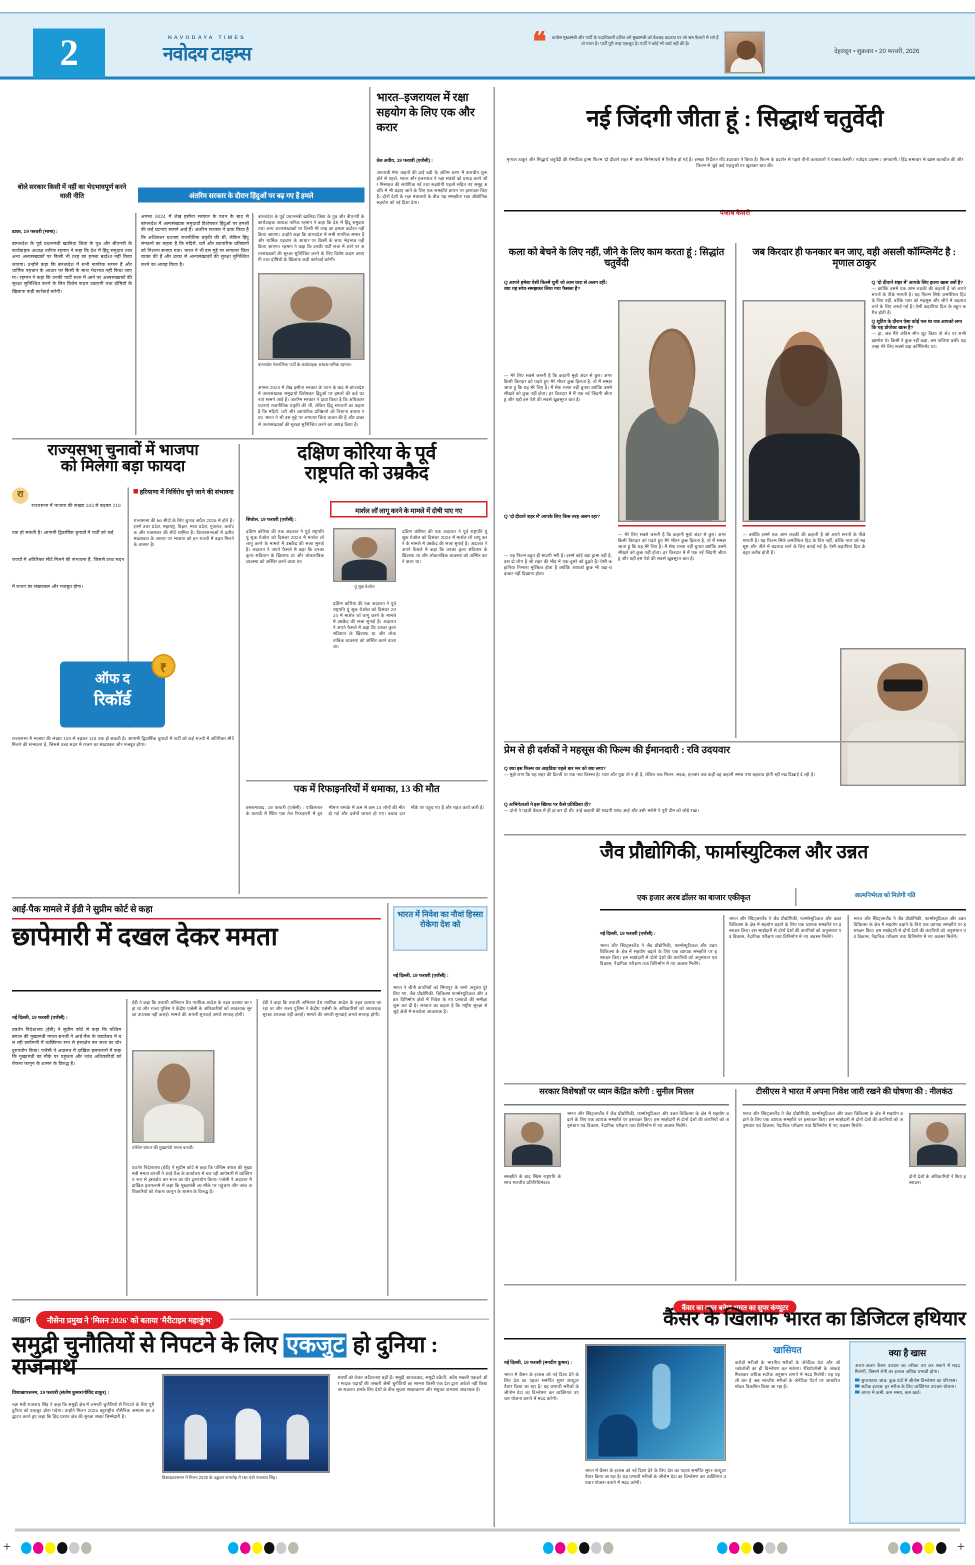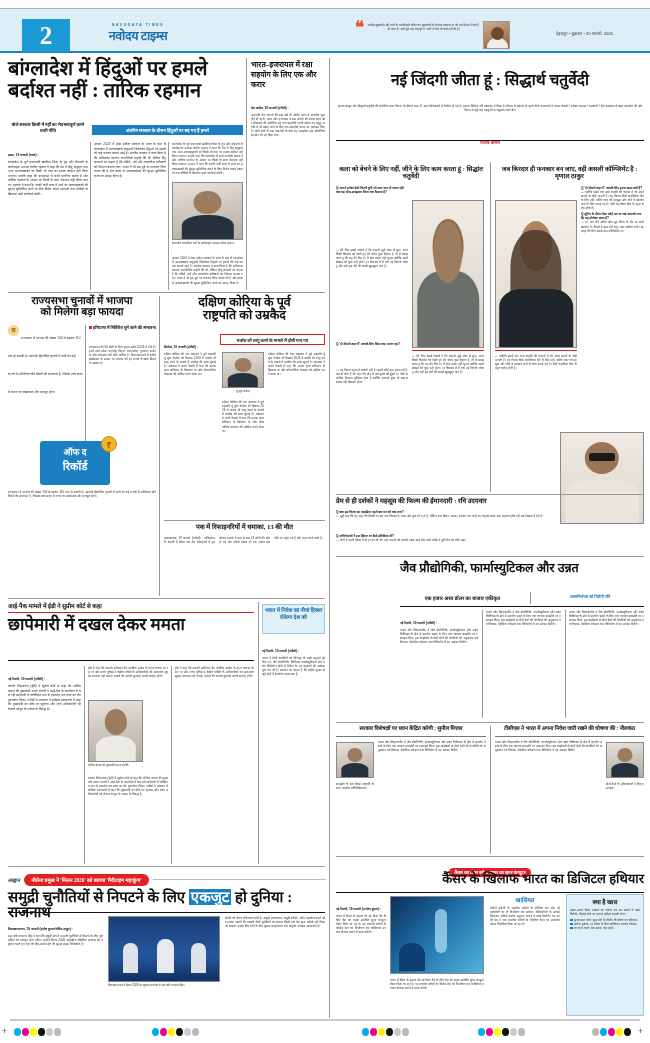--- a/index.html
+++ b/index.html
@@ -128,24 +128,20 @@
       <span class="qmark">❝</span>
       <div class="qtext">कांग्रेस मुख्यमंत्री और पार्टी के पदाधिकारी दलित वर्ग मुख्यमंत्री को बेवजह बदलाव पर जो भ्रम फैलाने में लगे हैं वो गलत है। पार्टी पूरी तरह एकजुट है। पार्टी ने कोई भी चर्चा नहीं की है।</div>
       <div class="qphoto"></div>
     </div>
     <div class="dateline">देहरादून • शुक्रवार • 20 फरवरी, 2026</div>
   </div>
 
 
   <div class="vline" style="left:329px; top:58px; height:960px;"></div>
 
-  <div style="position:absolute; left:8px; top:58px; width:235px;">
-    <div class="hl" style="font-size:20px;">बांग्लादेश में हिंदुओं पर हमले</div>
-    <div class="hl" style="font-size:20px; margin-top:2px;">बर्दाश्त नहीं : तारिक रहमान</div>
-  </div>
 
   <div style="position:absolute; left:8px; top:122px; width:80px;">
     <div class="kicker" style="font-size:4.4px; line-height:6px; text-align:center;">बोले सरकार किसी में नहीं का भेदभावपूर्ण करने वाली नीति</div>
   </div>
   <div style="position:absolute; left:92px; top:125px; width:151px;">
     <div class="blue-bar" style="font-size:4.6px; text-align:center;">अंतरिम सरकार के दौरान हिंदुओं पर बढ़ गए हैं हमले</div>
   </div>
 
   <div style="position:absolute; left:8px; top:142px; width:80px; height:148px;">
     <span class="qline">ढाका, 19 फरवरी (भाषा) :</span>

